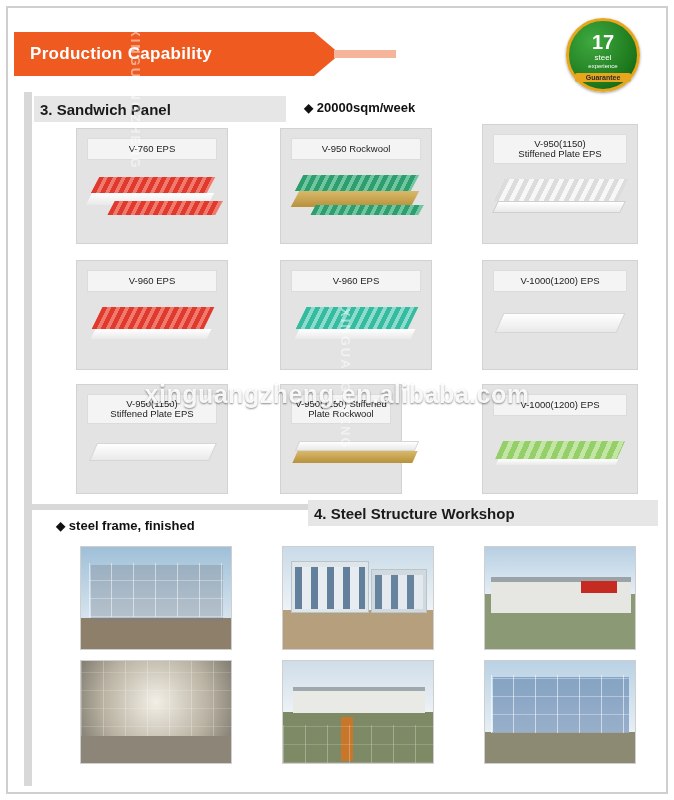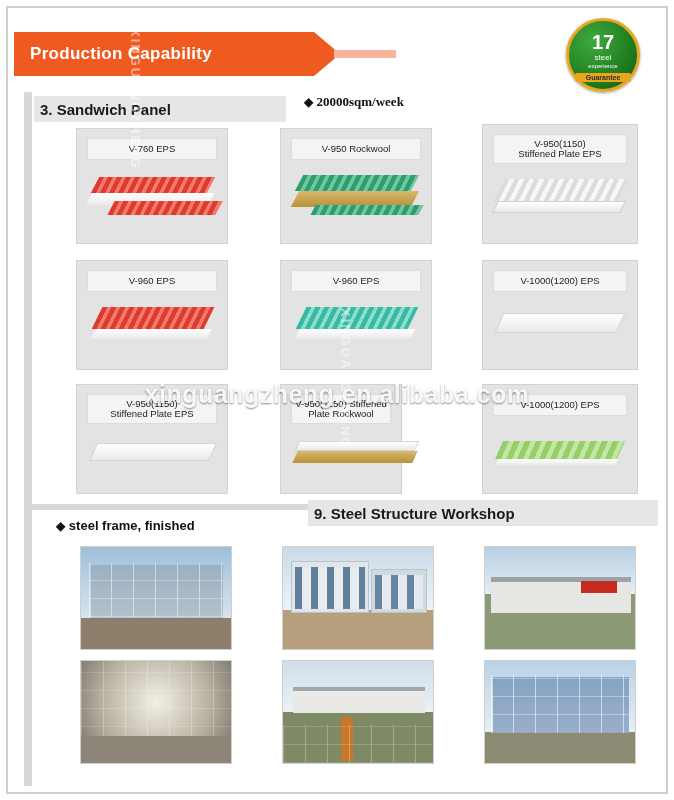--- a/index.html
+++ b/index.html
@@ -93,21 +93,21 @@
   .head3 { left: 26px; top: 88px; width: 252px; }
   .head4 { left: 300px; top: 492px; width: 350px; }
 
   .note {
     position: absolute;
     font-size: 13px;
     font-weight: bold;
     color: #111;
   }
   .note .dia { font-size: 12px; }
-  .note-week { left: 296px; top: 86px; font-family: Liberation Serif, serif; }
+  .note-week { left: 296px; top: 92px; }
   .note-frame { left: 48px; top: 510px; }
 
   
   .rail-v { position: absolute; background: #d8d8d8; }
   .rail-h { position: absolute; background: #d8d8d8; }
 
   
   .card {
     position: absolute;
     background: #e3e3e3;
@@ -302,21 +302,21 @@
 
   <div class="card" style="left:474px; top:376px; width:156px; height:110px;">
     <div class="cap">V-1000(1200) EPS</div>
     <div class="art" style="top:52px; height:48px;">
       <div class="slab rib-lightgreen" style="left:4px; top:4px; width:122px; height:18px; transform:skewX(-24deg);"></div>
       <div class="slab core-white" style="left:2px; top:22px; width:120px; height:6px; transform:skewX(-24deg);"></div>
     </div>
   </div>
 
   <div class="sec-head head4">
-    <span class="txt">9.  Steel Structure Workshop</span>
+    <span class="txt">4.  Steel Structure Workshop</span>
   </div>
   <div class="note note-frame">
     <span class="dia">◆</span>
     <span>steel frame, finished</span>
   </div>
 
   <div class="photo" style="left:72px; top:538px; width:152px; height:104px;">
     <div class="sky" style="height:70%; background:linear-gradient(#9fc0d8,#d6e4ee);"></div>
     <div class="ground" style="height:30%; background:#8e7f6b;"></div>
     <div class="bldg" style="left:10px; top:18px; width:132px; height:56px; background:rgba(120,130,140,.35);"></div>

